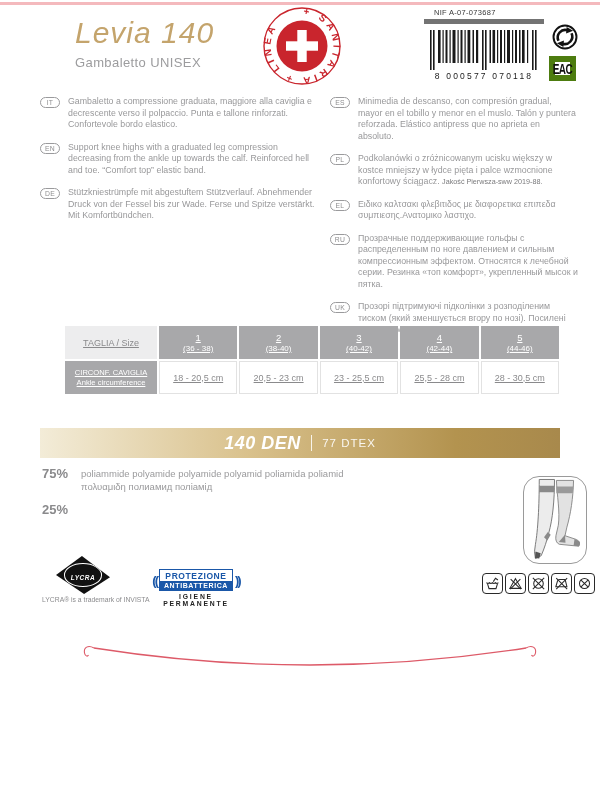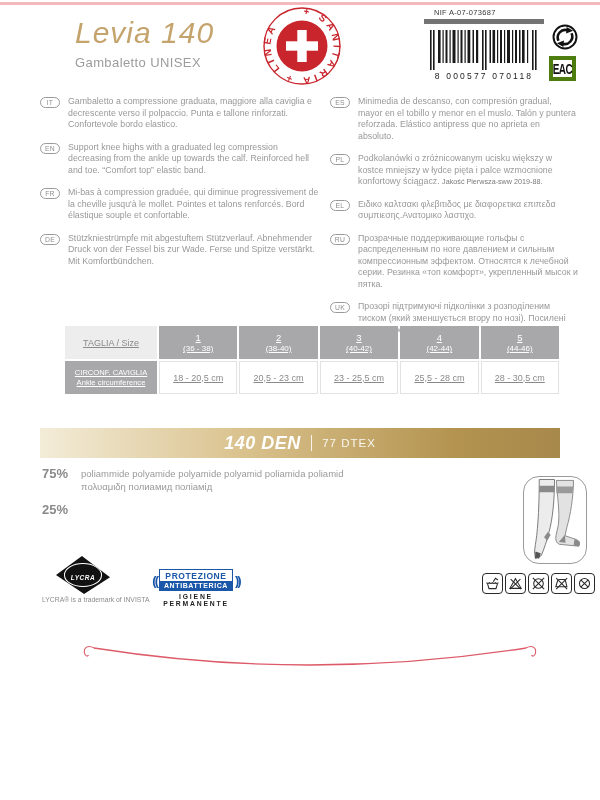--- a/index.html
+++ b/index.html
@@ -16,21 +16,21 @@
   .title-block .subtitle { margin-top:5px; font-size:13px; color:#9c9c9e; letter-spacing:.4px; }
 
   .brand-logo { position:absolute; left:262px; top:6px; width:80px; height:80px; }
 
   .code-block { position:absolute; left:424px; top:8px; width:124px; }
   .nif { font-size:7.5px; color:#3a3a3a; margin-left:10px; letter-spacing:.3px; }
   .barcode-wrap { margin-top:2px; border-top:5px solid #737373; padding-top:4px; width:120px; }
   .barcode-bars { display:block; margin:0 auto; }
   .barcode-digits { margin-top:1px; text-align:center; font-size:8.5px; color:#1a1a1a; letter-spacing:2.2px; }
   .greendot { position:absolute; left:552px; top:24px; width:26px; height:26px; }
-  .eac { position:absolute; left:549px; top:56px; width:27px; height:25px; border:4px solid #4d7c0f;
+  .eac { position:absolute; left:549px; top:56px; width:27px; height:25px; border:6px solid #4d7c0f;
          display:flex; align-items:center; justify-content:center; }
   .eac span { font-weight:900; font-size:10px; letter-spacing:-.5px; transform:scaleY(1.55); color:#111; }
 
   
   .desc-col { position:absolute; top:96px; }
   .desc-col.left { left:40px; width:282px; }
   .desc-col.right { left:330px; width:248px; }
   .lang-block { display:flex; gap:8px; align-items:flex-start; }
   .desc-col.left .lang-block { margin-bottom:11px; }
   .desc-col.right .lang-block { margin-bottom:11px; }
@@ -182,24 +182,20 @@
   <section class="desc-col left">
     <div class="lang-block">
       <span class="lang-badge">IT</span>
       <p class="lang-text">Gambaletto a compressione graduata, maggiore alla caviglia e decrescente verso il polpaccio. Punta e tallone rinforzati. Confortevole bordo elastico.</p>
     </div>
     <div class="lang-block">
       <span class="lang-badge">EN</span>
       <p class="lang-text">Support knee highs with a graduated leg compression decreasing from the ankle up towards the calf. Reinforced hell and toe. “Comfort top” elastic band.</p>
     </div>
     <div class="lang-block">
-      <span class="lang-badge">FR</span>
-      <p class="lang-text">Mi-bas à compression graduée, qui diminue progressivement de la cheville jusqu'à le mollet. Pointes et talons renforcés. Bord élastique souple et confortable.</p>
-    </div>
-    <div class="lang-block">
       <span class="lang-badge">DE</span>
       <p class="lang-text">Stützkniestrümpfe mit abgestuftem Stützverlauf. Abnehmender Druck von der Fessel bis zur Wade. Ferse und Spitze verstärkt. Mit Komfortbündchen.</p>
     </div>
   </section>
 
   <section class="desc-col right">
     <div class="lang-block">
       <span class="lang-badge">ES</span>
       <p class="lang-text">Minimedia de descanso, con compresión gradual, mayor en el tobillo y menor en el muslo. Talón y puntera reforzada. Elástico antipress que no aprieta en absoluto.</p>
     </div>

